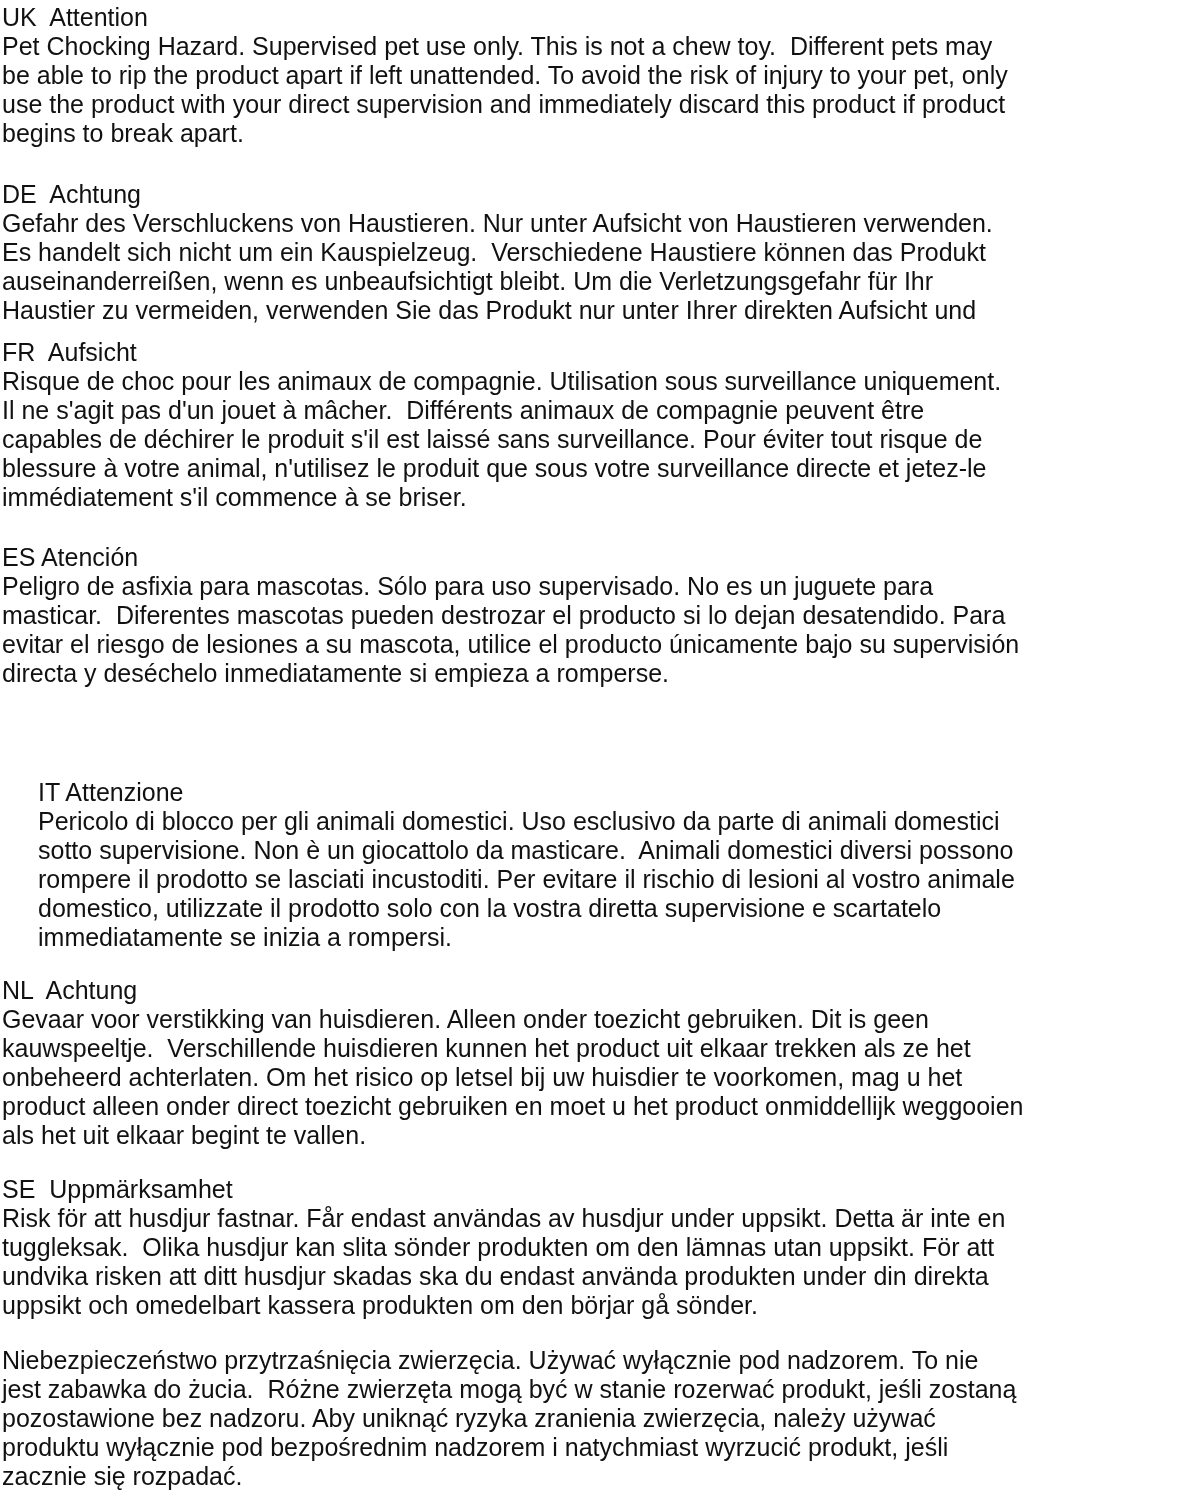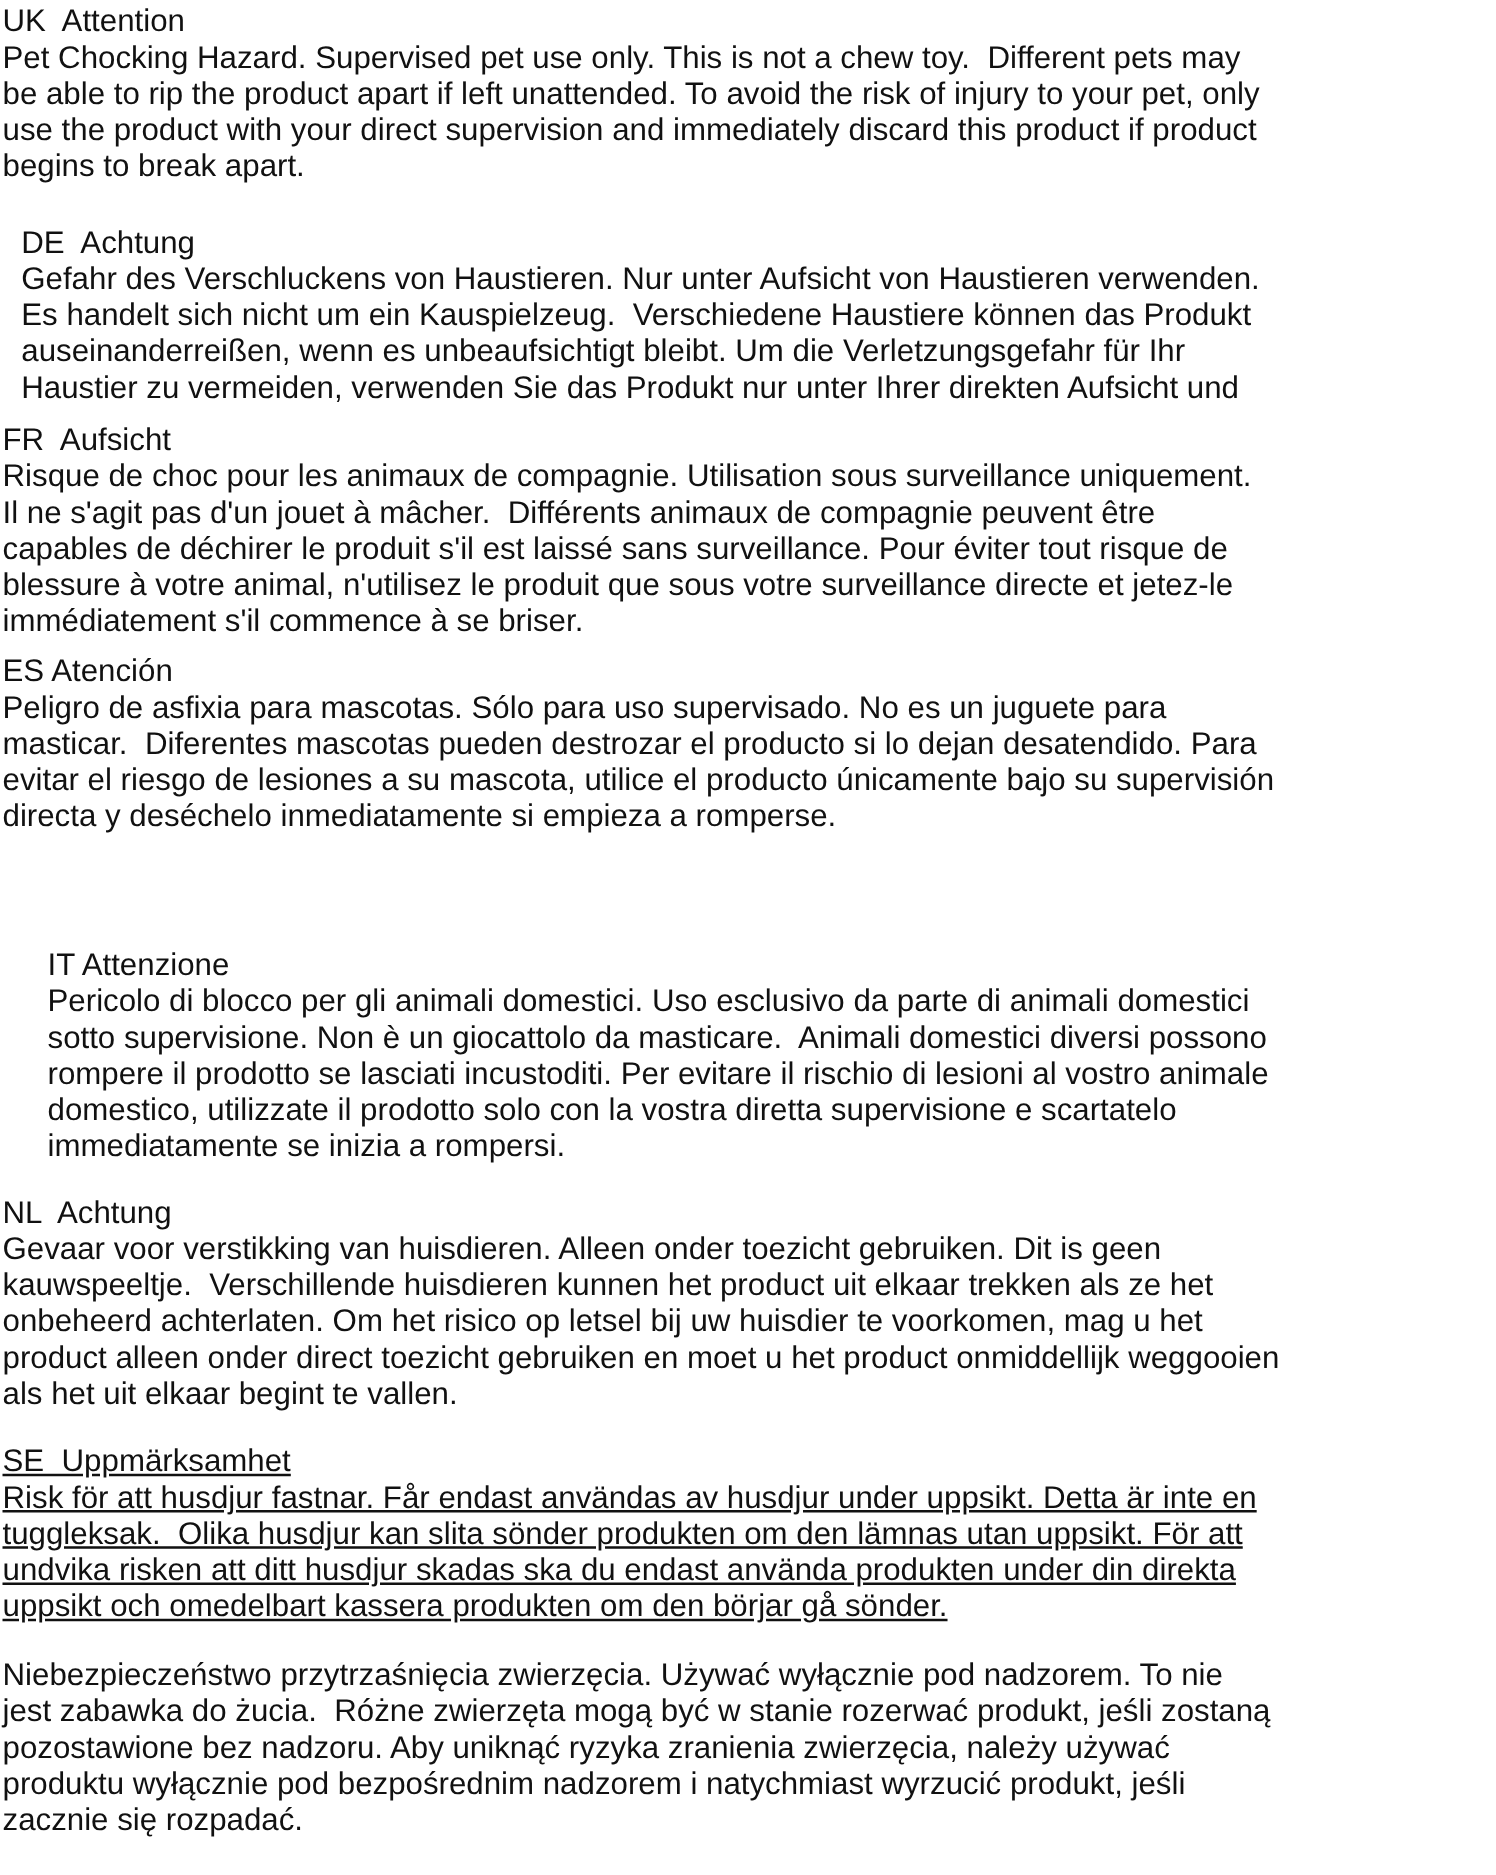--- a/index.html
+++ b/index.html
@@ -23,26 +23,26 @@
   .section { margin: 0; }
   .section-heading,
   .section-body {
     white-space: pre;      
     font-weight: normal;
     font-size: 25px;
     line-height: 29px;
     margin: 0;
   }
   
-  .s-de { margin-top: 32px; margin-left: 15px; }
+  .s-de { margin-top: 32px; }
   .s-fr { margin-top: 13px; }
-  .s-es { margin-top: 11px; }
+  .s-es { margin-top: 31px; }
   .s-it { margin-top: 90px; margin-left: 36px; }   
   .s-nl { margin-top: 24px; }
-  .s-se { margin-top: 25px; text-decoration: underline; }
+  .s-se { margin-top: 25px; }
   .s-pl { margin-top: 26px; }
 </style>
 </head>
 <body>
 
 <main class="doc">
 
   <section class="section s-uk">
     <div class="section-heading">UK  Attention</div>
     <div class="section-body">Pet Chocking Hazard. Supervised pet use only. This is not a chew toy.  Different pets may

